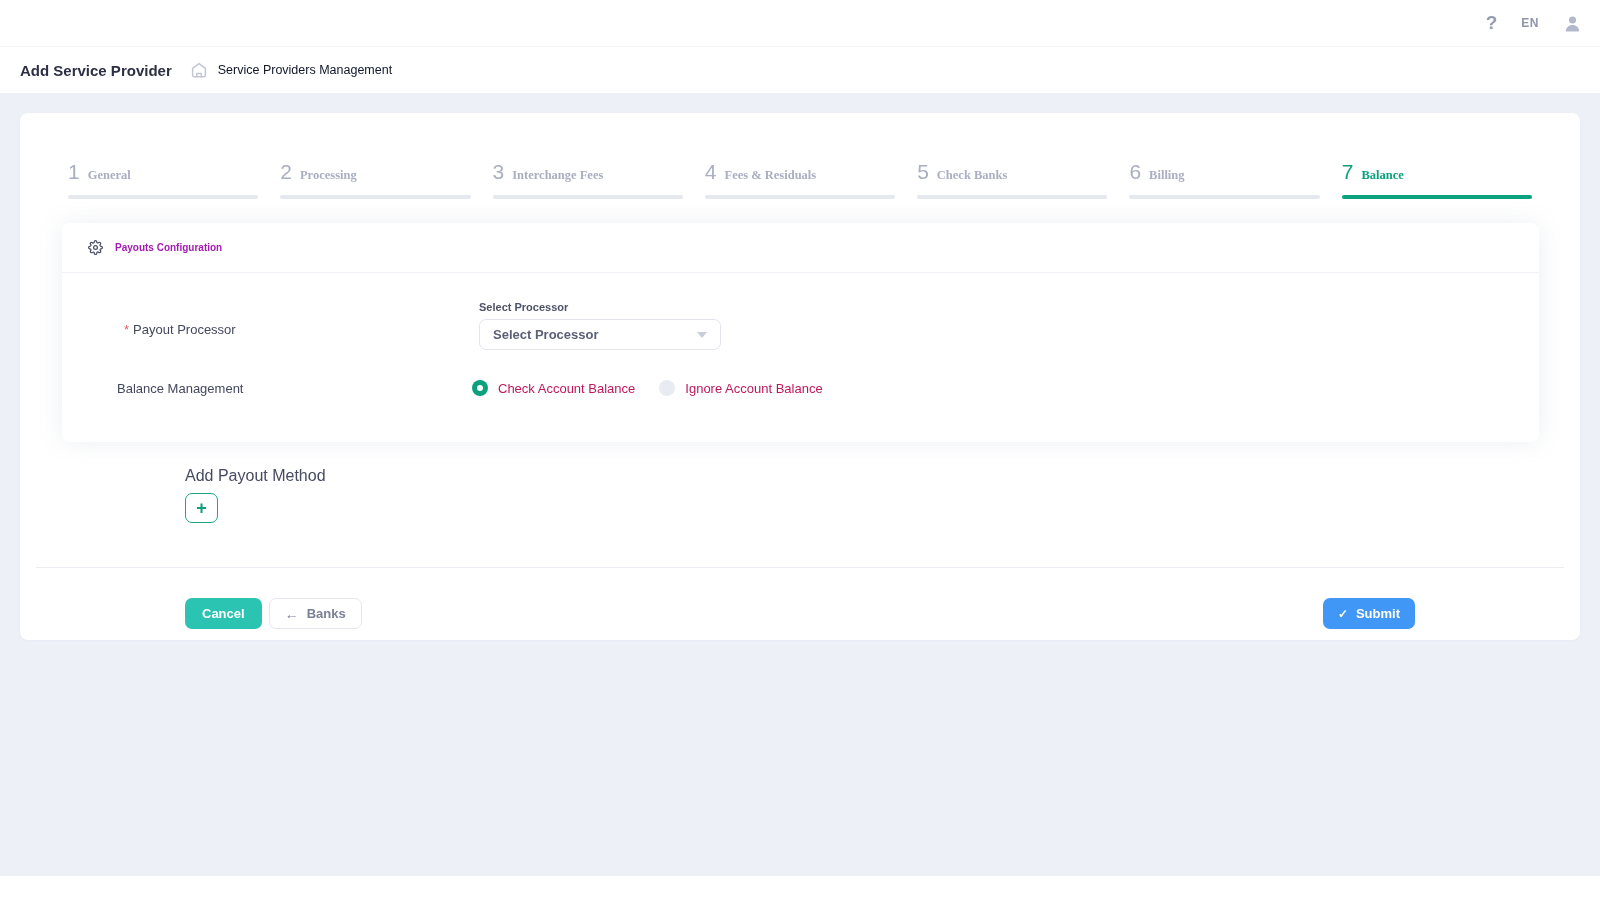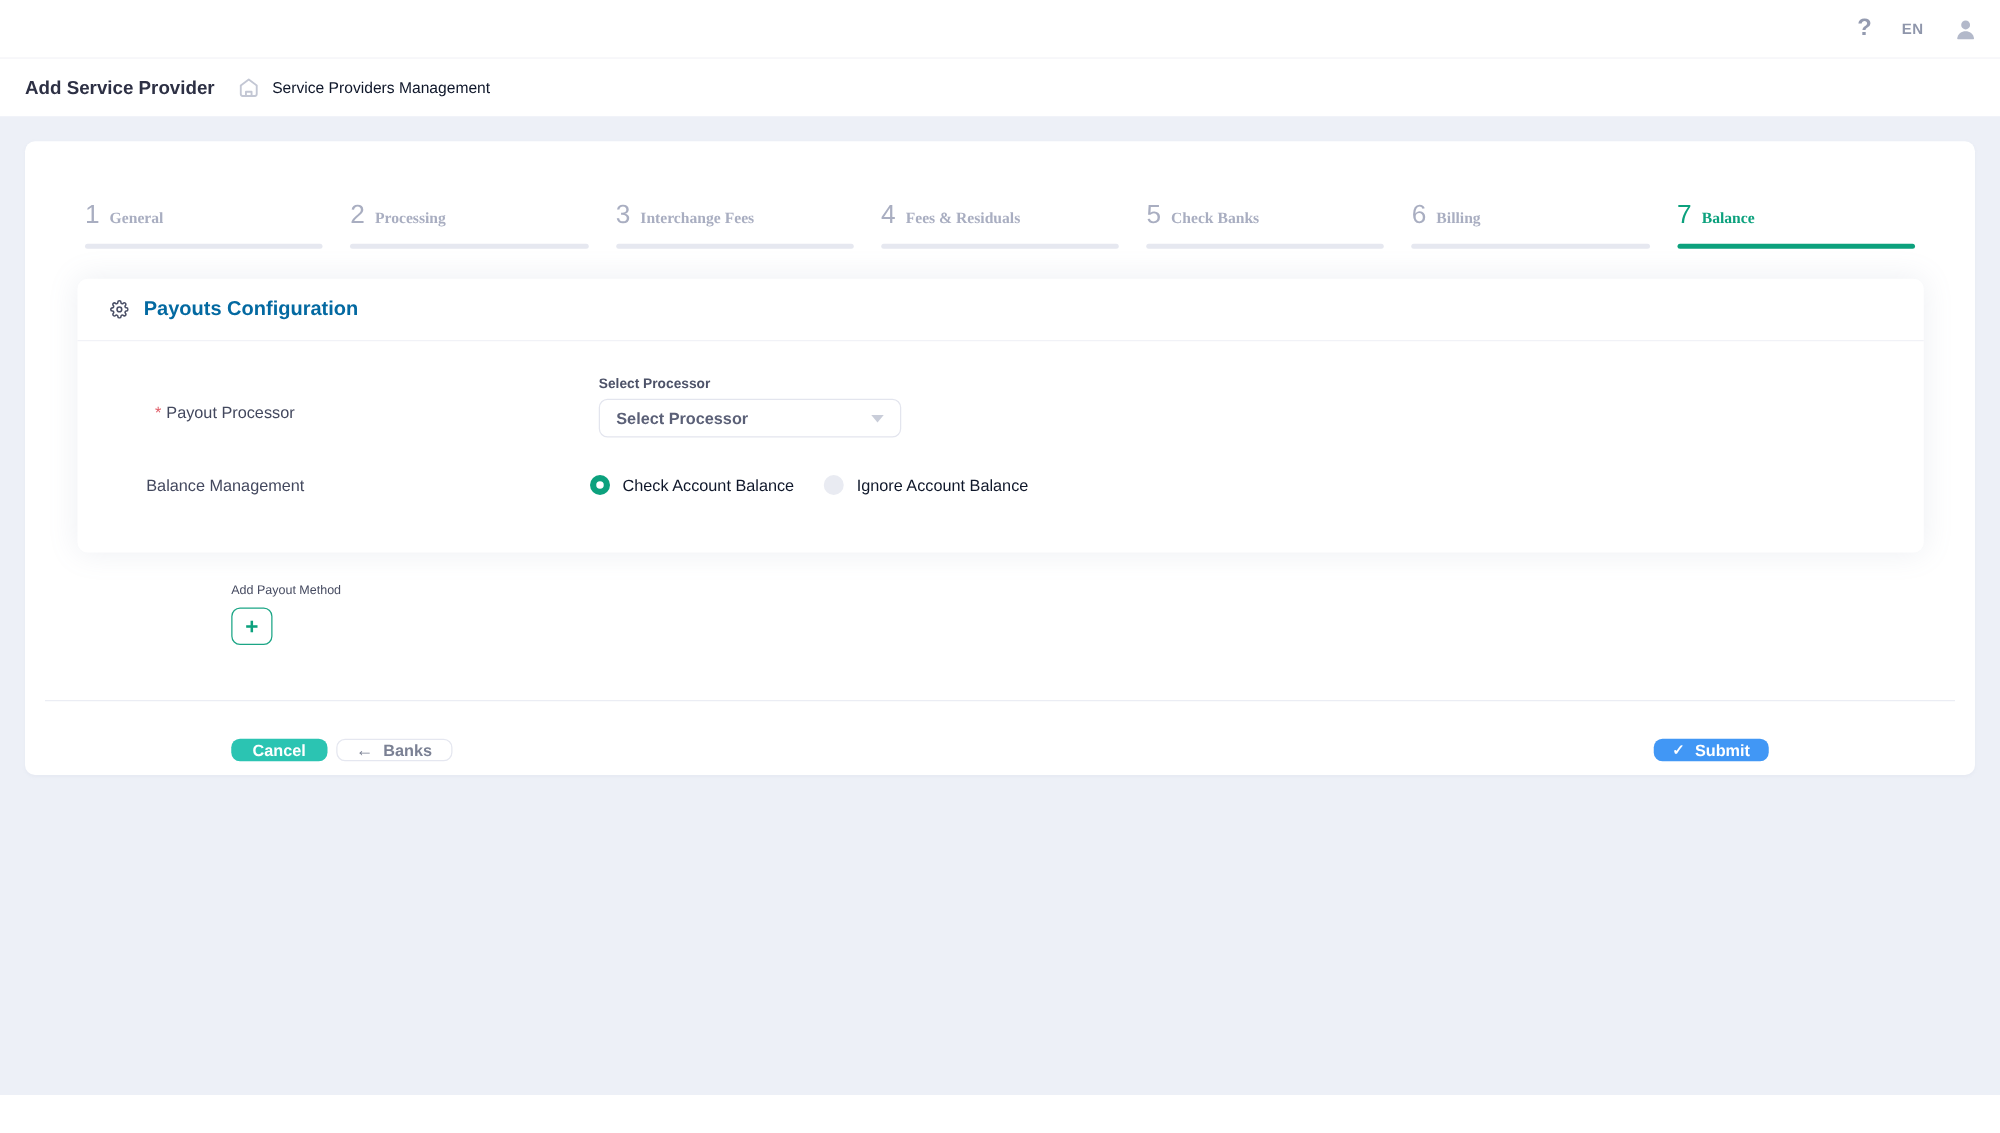--- a/index.html
+++ b/index.html
@@ -32,57 +32,57 @@
   .step-lbl { font-size:12.5px; font-weight:600;font-family:Liberation Serif, serif; }
   .step-bar { height:4px; border-radius:2px; background:#e6e8f0; margin-top:11px; }
   .step.active .step-head { color:#0ca17d; }
   .step.active .step-bar { background:#0ca17d; }
 
   
   .inner-card { margin:24px 41px 0 42px; background:#fff; border-radius:8px;
     box-shadow:0 0 24px rgba(130,140,170,.14); }
   .inner-head { height:50px; display:flex; align-items:center; gap:12px;
     padding:0 26px; border-bottom:1px solid #f1f2f7; }
-  .inner-title { font-size:16px; font-weight:700; color:#0369a1; }
+  .inner-title { font-size:10px; font-weight:700; color:#a21caf; }
   .inner-body { padding:28px 26px 46px 26px; }
 
   .form-row { display:flex; }
   .form-row + .form-row { margin-top:30px;margin-left:29px; }
   .form-label { width:355px; font-size:13px; color:#43485e; font-weight:500; }
   .row-select .form-label { padding-top:21px;margin-left:36px; }
   .row-radio { align-items:center; }
   .req { color:#e05c67; margin-right:4px; }
 
   .ctl-label { font-size:11px; font-weight:600; color:#4d5268; margin-bottom:6px; }
   .select { width:242px; height:31px; border:1px solid #e3e5ee; border-radius:7px;
     background:#fff; display:flex; align-items:center; justify-content:space-between;
     padding:0 13px; cursor:pointer; }
   .select-value { font-size:13px; font-weight:600; color:#5b6077; }
   .caret { width:0; height:0; border-left:5px solid transparent; border-right:5px solid transparent;
     border-top:6px solid #c9cdd9; }
 
   .radio-group { display:flex; align-items:center; gap:24px; }
-  .radio-item { display:flex; align-items:center; gap:10px; font-size:13px; color:#0f172a; cursor:pointer; }
+  .radio-item { display:flex; align-items:center; gap:10px; font-size:13px; color:#be185d; cursor:pointer; }
   .radio { width:16px; height:16px; border-radius:50%; background:#e9ebf2; position:relative; }
   .radio.checked { background:#0ca17d; }
   .radio.checked::after { content:""; position:absolute; left:5px; top:5px; width:6px; height:6px;
     border-radius:50%; background:#fff; }
 
   
   .add-section { margin:25px 0 0 165px; }
-  .add-label { font-size:10px; font-weight:500; color:#464b61; margin-bottom:8px; }
+  .add-label { font-size:16px; font-weight:500; color:#464b61; margin-bottom:8px; }
   .add-btn { width:33px; height:30px; background:#fff; border:1px solid #1ba585; border-radius:7px;
     color:#0ca17d; font-size:18px; font-weight:700; line-height:1; cursor:pointer;
     display:flex; align-items:center; justify-content:center; }
 
   .divider { height:1px; background:#ebedf4; margin:44px 16px 0 16px; }
 
   
   .actions { display:flex; align-items:center; margin:30px 165px 0 165px; gap:7px; }
-  .btn { height:18px; border-radius:7px; font-size:13px; font-weight:600; cursor:pointer;
+  .btn { height:31px; border-radius:7px; font-size:13px; font-weight:600; cursor:pointer;
     display:flex; align-items:center; justify-content:center; border:none;text-align:center; }
   .btn-cancel { background:#2bc4b2; color:#fff; padding:0 17px; }
   .btn-back { background:#fff; color:#7b8194; border:1px solid #e5e7f0; padding:0 15px; gap:8px; }
   .back-arrow { font-size:14px; }
   .spacer { flex:1; }
   .btn-submit { background:#4197f5; color:#fff; padding:0 15px; gap:8px; }
   .submit-check { font-size:12px; }
 </style>
 </head>
 <body>

